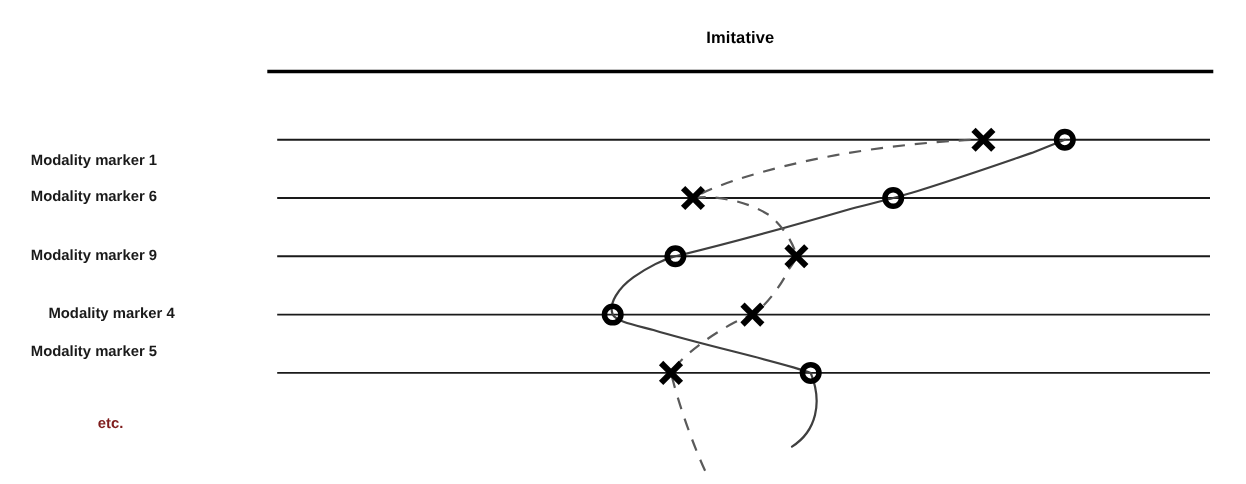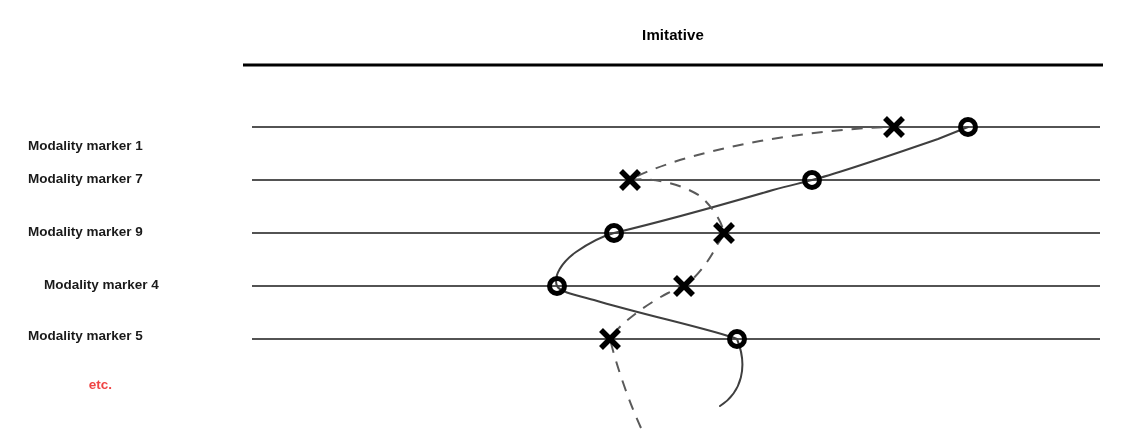--- a/index.html
+++ b/index.html
@@ -43,43 +43,43 @@
     color: #1a1a1a;
     white-space: nowrap;
   }
   .etc-label {
     position: absolute;
     left: 28px;
     width: 145px;
     text-align: center;
     font-size: 13.5px;
     font-weight: bold;
-    color: #ef4444;
+    color: #7f1d1d;
   }
   svg { display: block; }
   .svg-layer {
     position: absolute;
     left: 0; top: 0;
     width: 1133px;
     height: 440px;
     pointer-events: none;
   }
 </style>
 </head>
 <body>
 
 <div id="canvas">
 
   <div class="chart-title">Imitative</div>
 
   <div class="row-label" style="top:118px;margin-top:20px;">Modality marker 1</div>
-  <div class="row-label" style="top:171px;">Modality marker 7</div>
+  <div class="row-label" style="top:171px;">Modality marker 6</div>
   <div class="row-label" style="top:224px;">Modality marker 9</div>
   <div class="row-label" style="top:277px;padding-left:16px;">Modality marker 4</div>
-  <div class="row-label" style="top:328px;">Modality marker 5</div>
+  <div class="row-label" style="top:312px;">Modality marker 5</div>
 
   <div class="etc-label" style="top:377px;">etc.</div>
 
   <svg class="svg-layer" viewBox="0 0 1133 440" width="1133" height="440">
 
     <line id="axis-rule" x1="243" y1="65" x2="1103" y2="65" stroke="#000000" stroke-width="3.2" stroke-linecap="butt"></line>
 
     <g id="row-lines">
         <line x1="252" y1="127" x2="1100" y2="127" stroke="#1a1a1a" stroke-width="1.7"></line>
         <line x1="252" y1="180" x2="1100" y2="180" stroke="#1a1a1a" stroke-width="1.7"></line>

